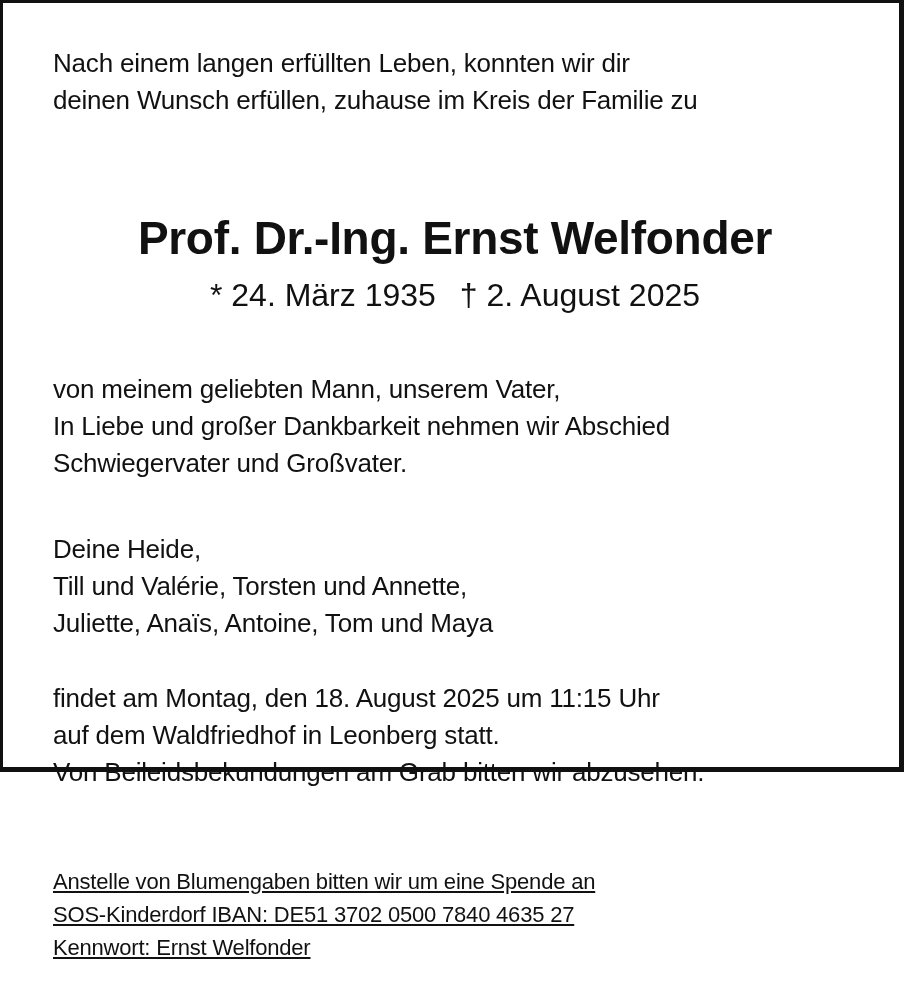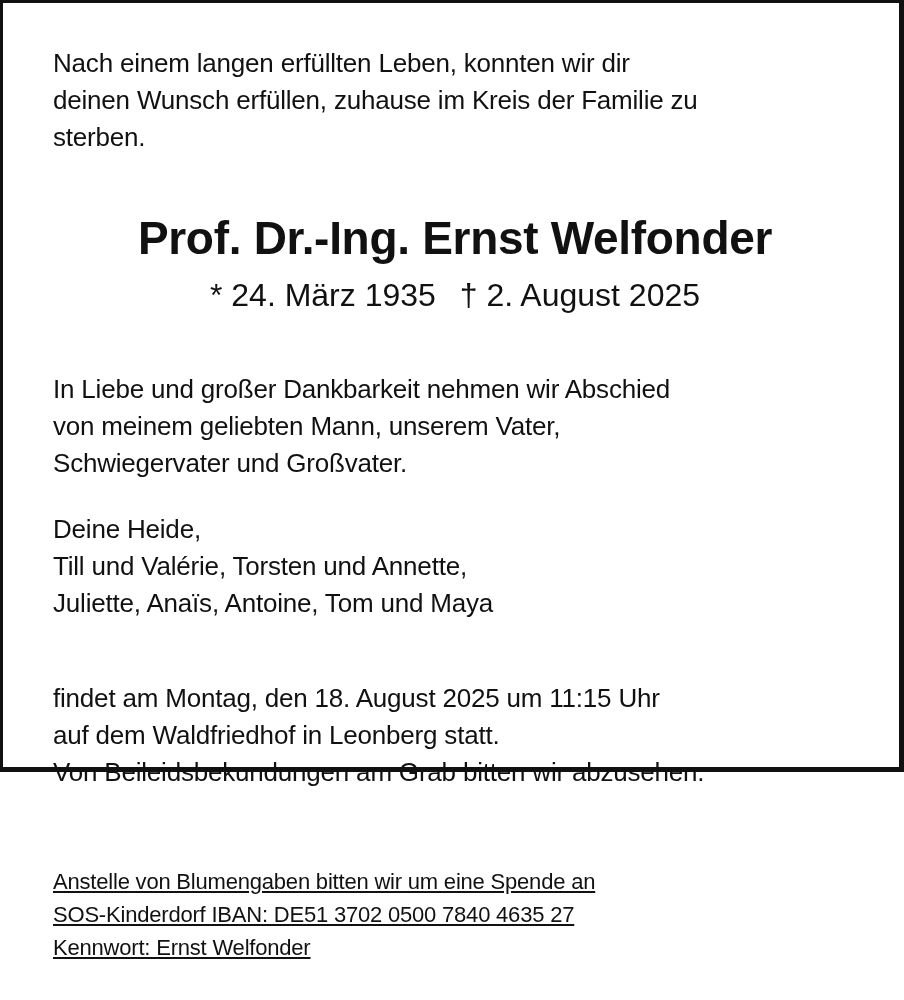--- a/index.html
+++ b/index.html
@@ -58,49 +58,48 @@
       width: 904px;
       top: 270px;
       text-align: center;
       font-size: 32px;
       line-height: 44px;
       margin: 0;
       white-space: nowrap;
     }
     .dates .birth { margin-right: 24px; }
     .farewell { top: 368px; }
-    .family { top: 508px; }
+    .family { top: 528px; }
     .ceremony { top: 677px; }
     .donation {
       top: 862px;
       font-size: 22px;
       line-height: 33px;
       text-decoration: underline;
     }
   </style>
 </head>
 <body>
 
 <div class="frame">
 
   <p class="block intro">
     <span>Nach einem langen erfüllten Leben, konnten wir dir</span>
     <span>deinen Wunsch erfüllen, zuhause im Kreis der Familie zu</span>
-    <span>sterben.</span>
   </p>
 
   <h1 class="name">Prof. Dr.-Ing. Ernst Welfonder</h1>
 
   <p class="dates">
     <span class="birth">* 24. März 1935</span><span class="death">† 2. August 2025</span>
   </p>
 
   <p class="block farewell">
+    <span>von meinem geliebten Mann, unserem Vater,</span>
     <span>In Liebe und großer Dankbarkeit nehmen wir Abschied</span>
-    <span>von meinem geliebten Mann, unserem Vater,</span>
     <span>Schwiegervater und Großvater.</span>
   </p>
 
   <p class="block family">
     <span>Deine Heide,</span>
     <span>Till und Valérie, Torsten und Annette,</span>
     <span>Juliette, Anaïs, Antoine, Tom und Maya</span>
   </p>
 
   <p class="block ceremony">

